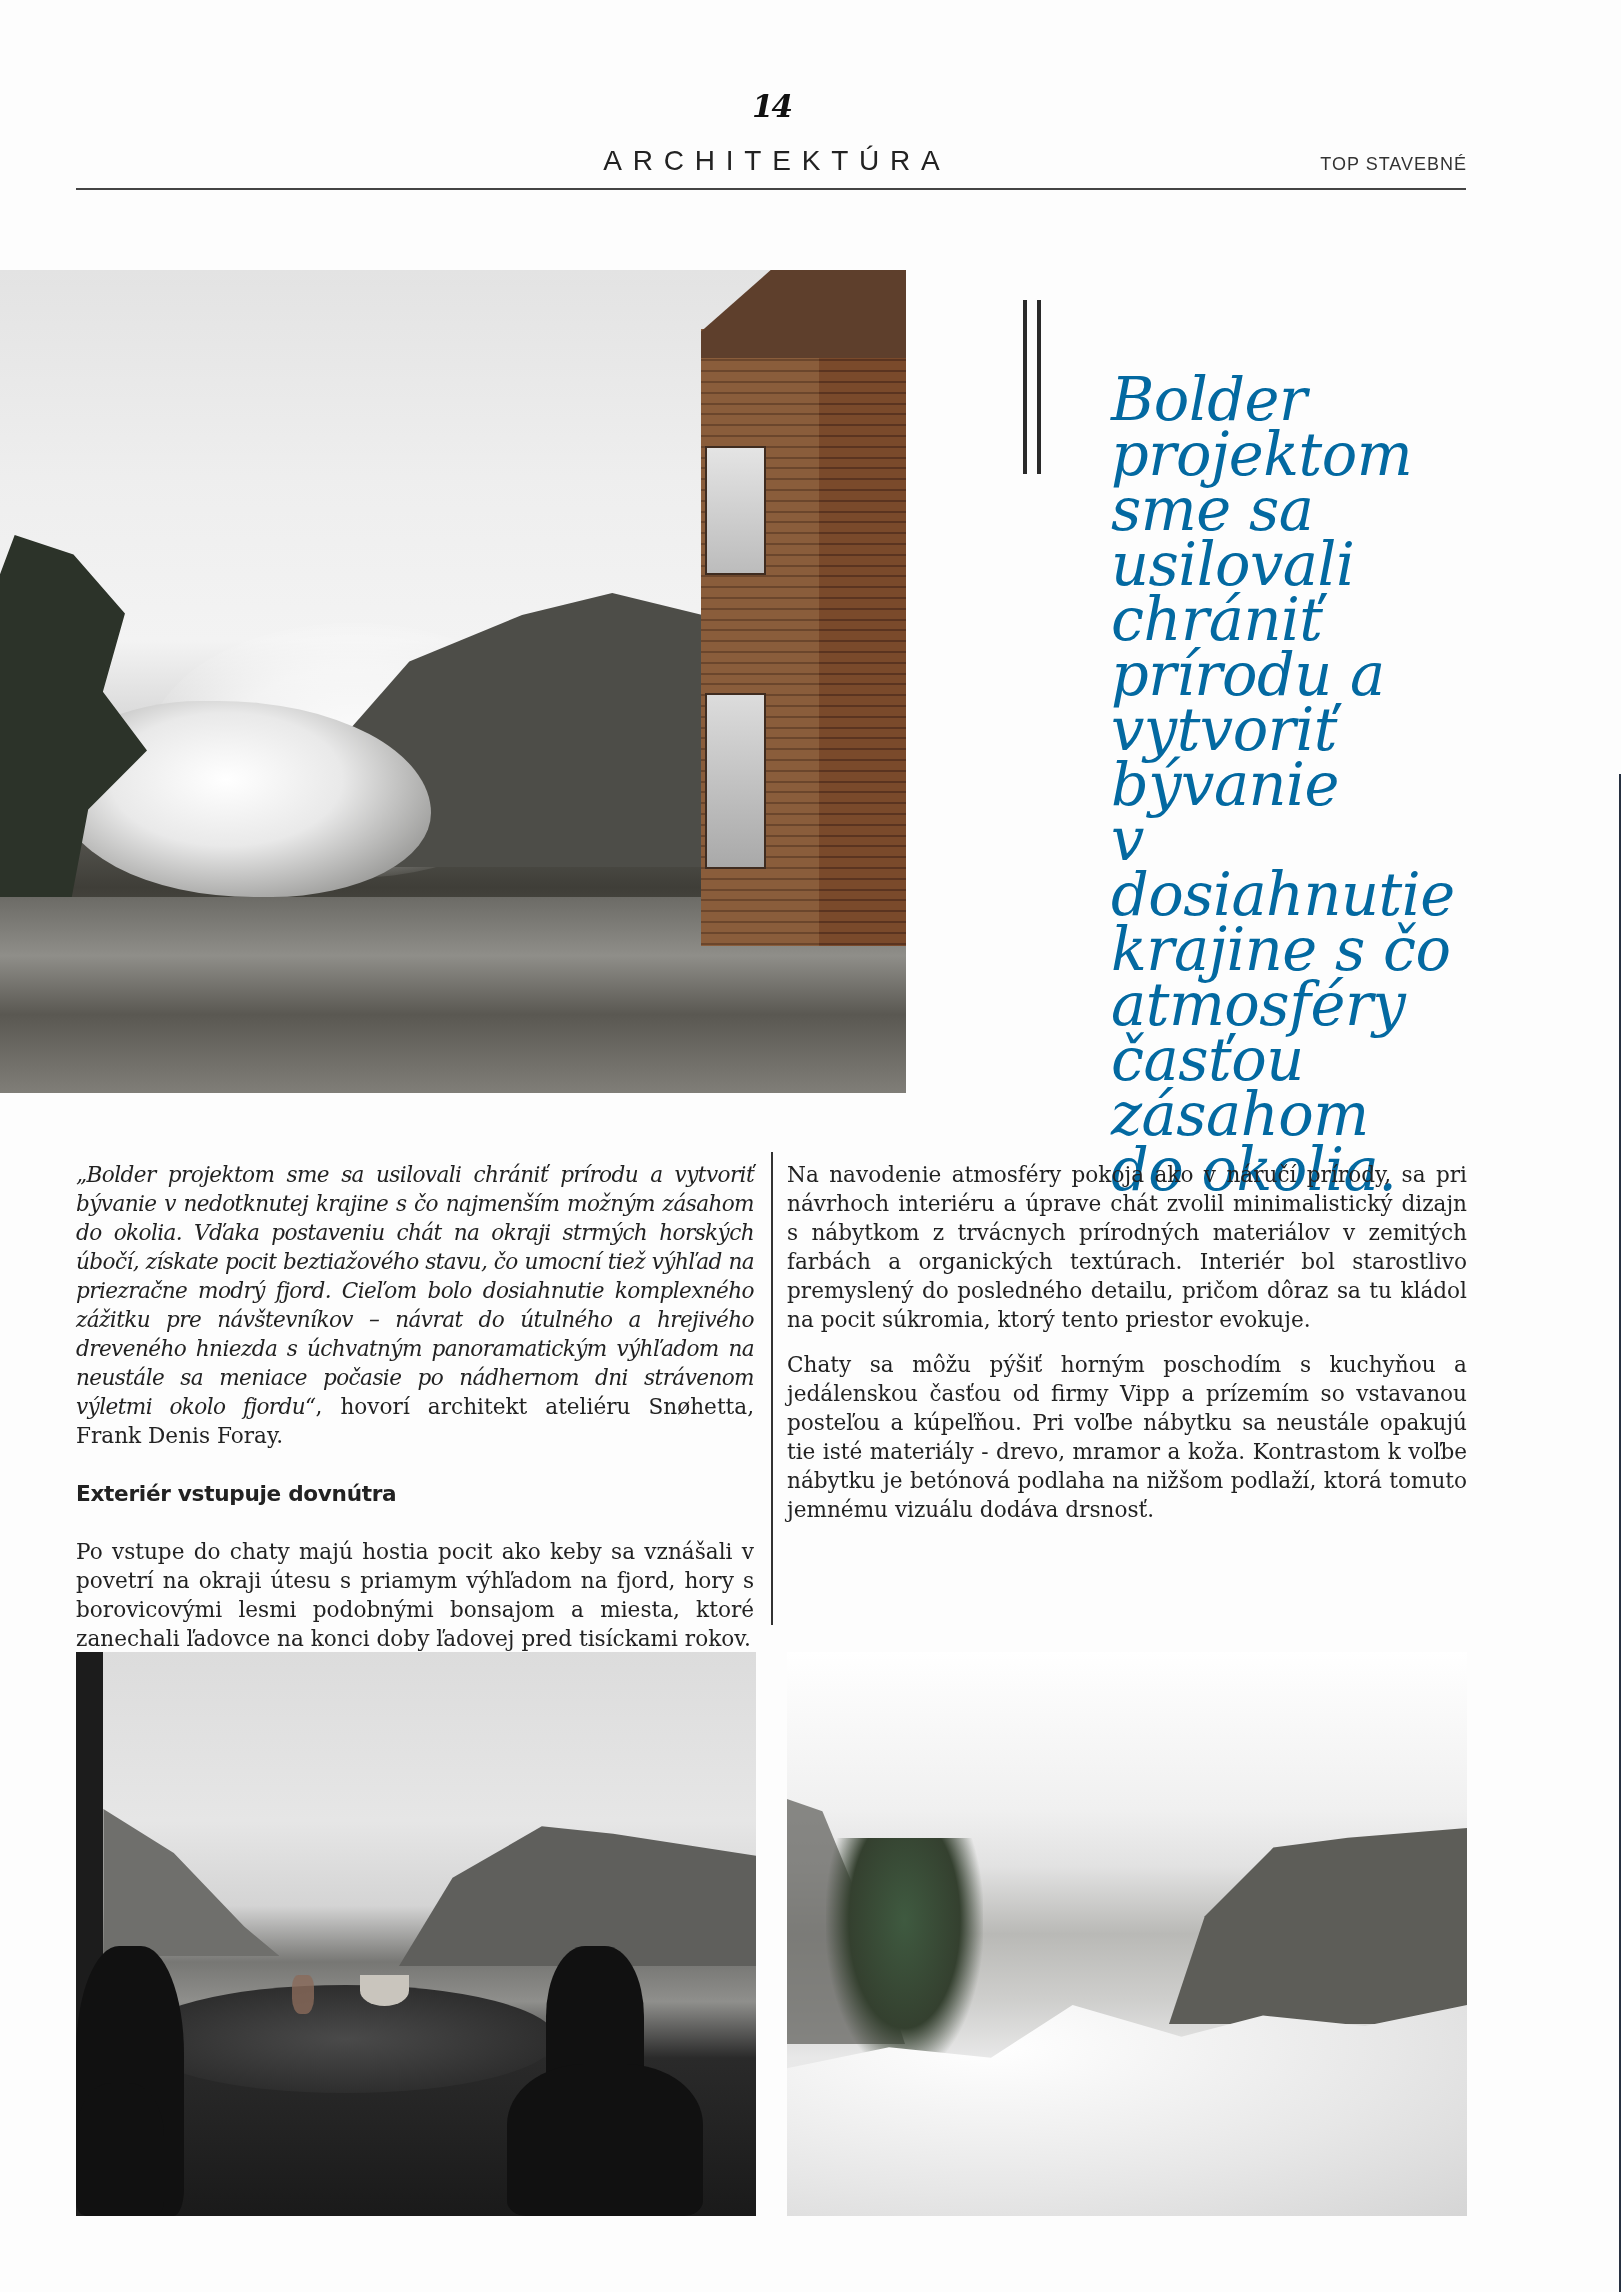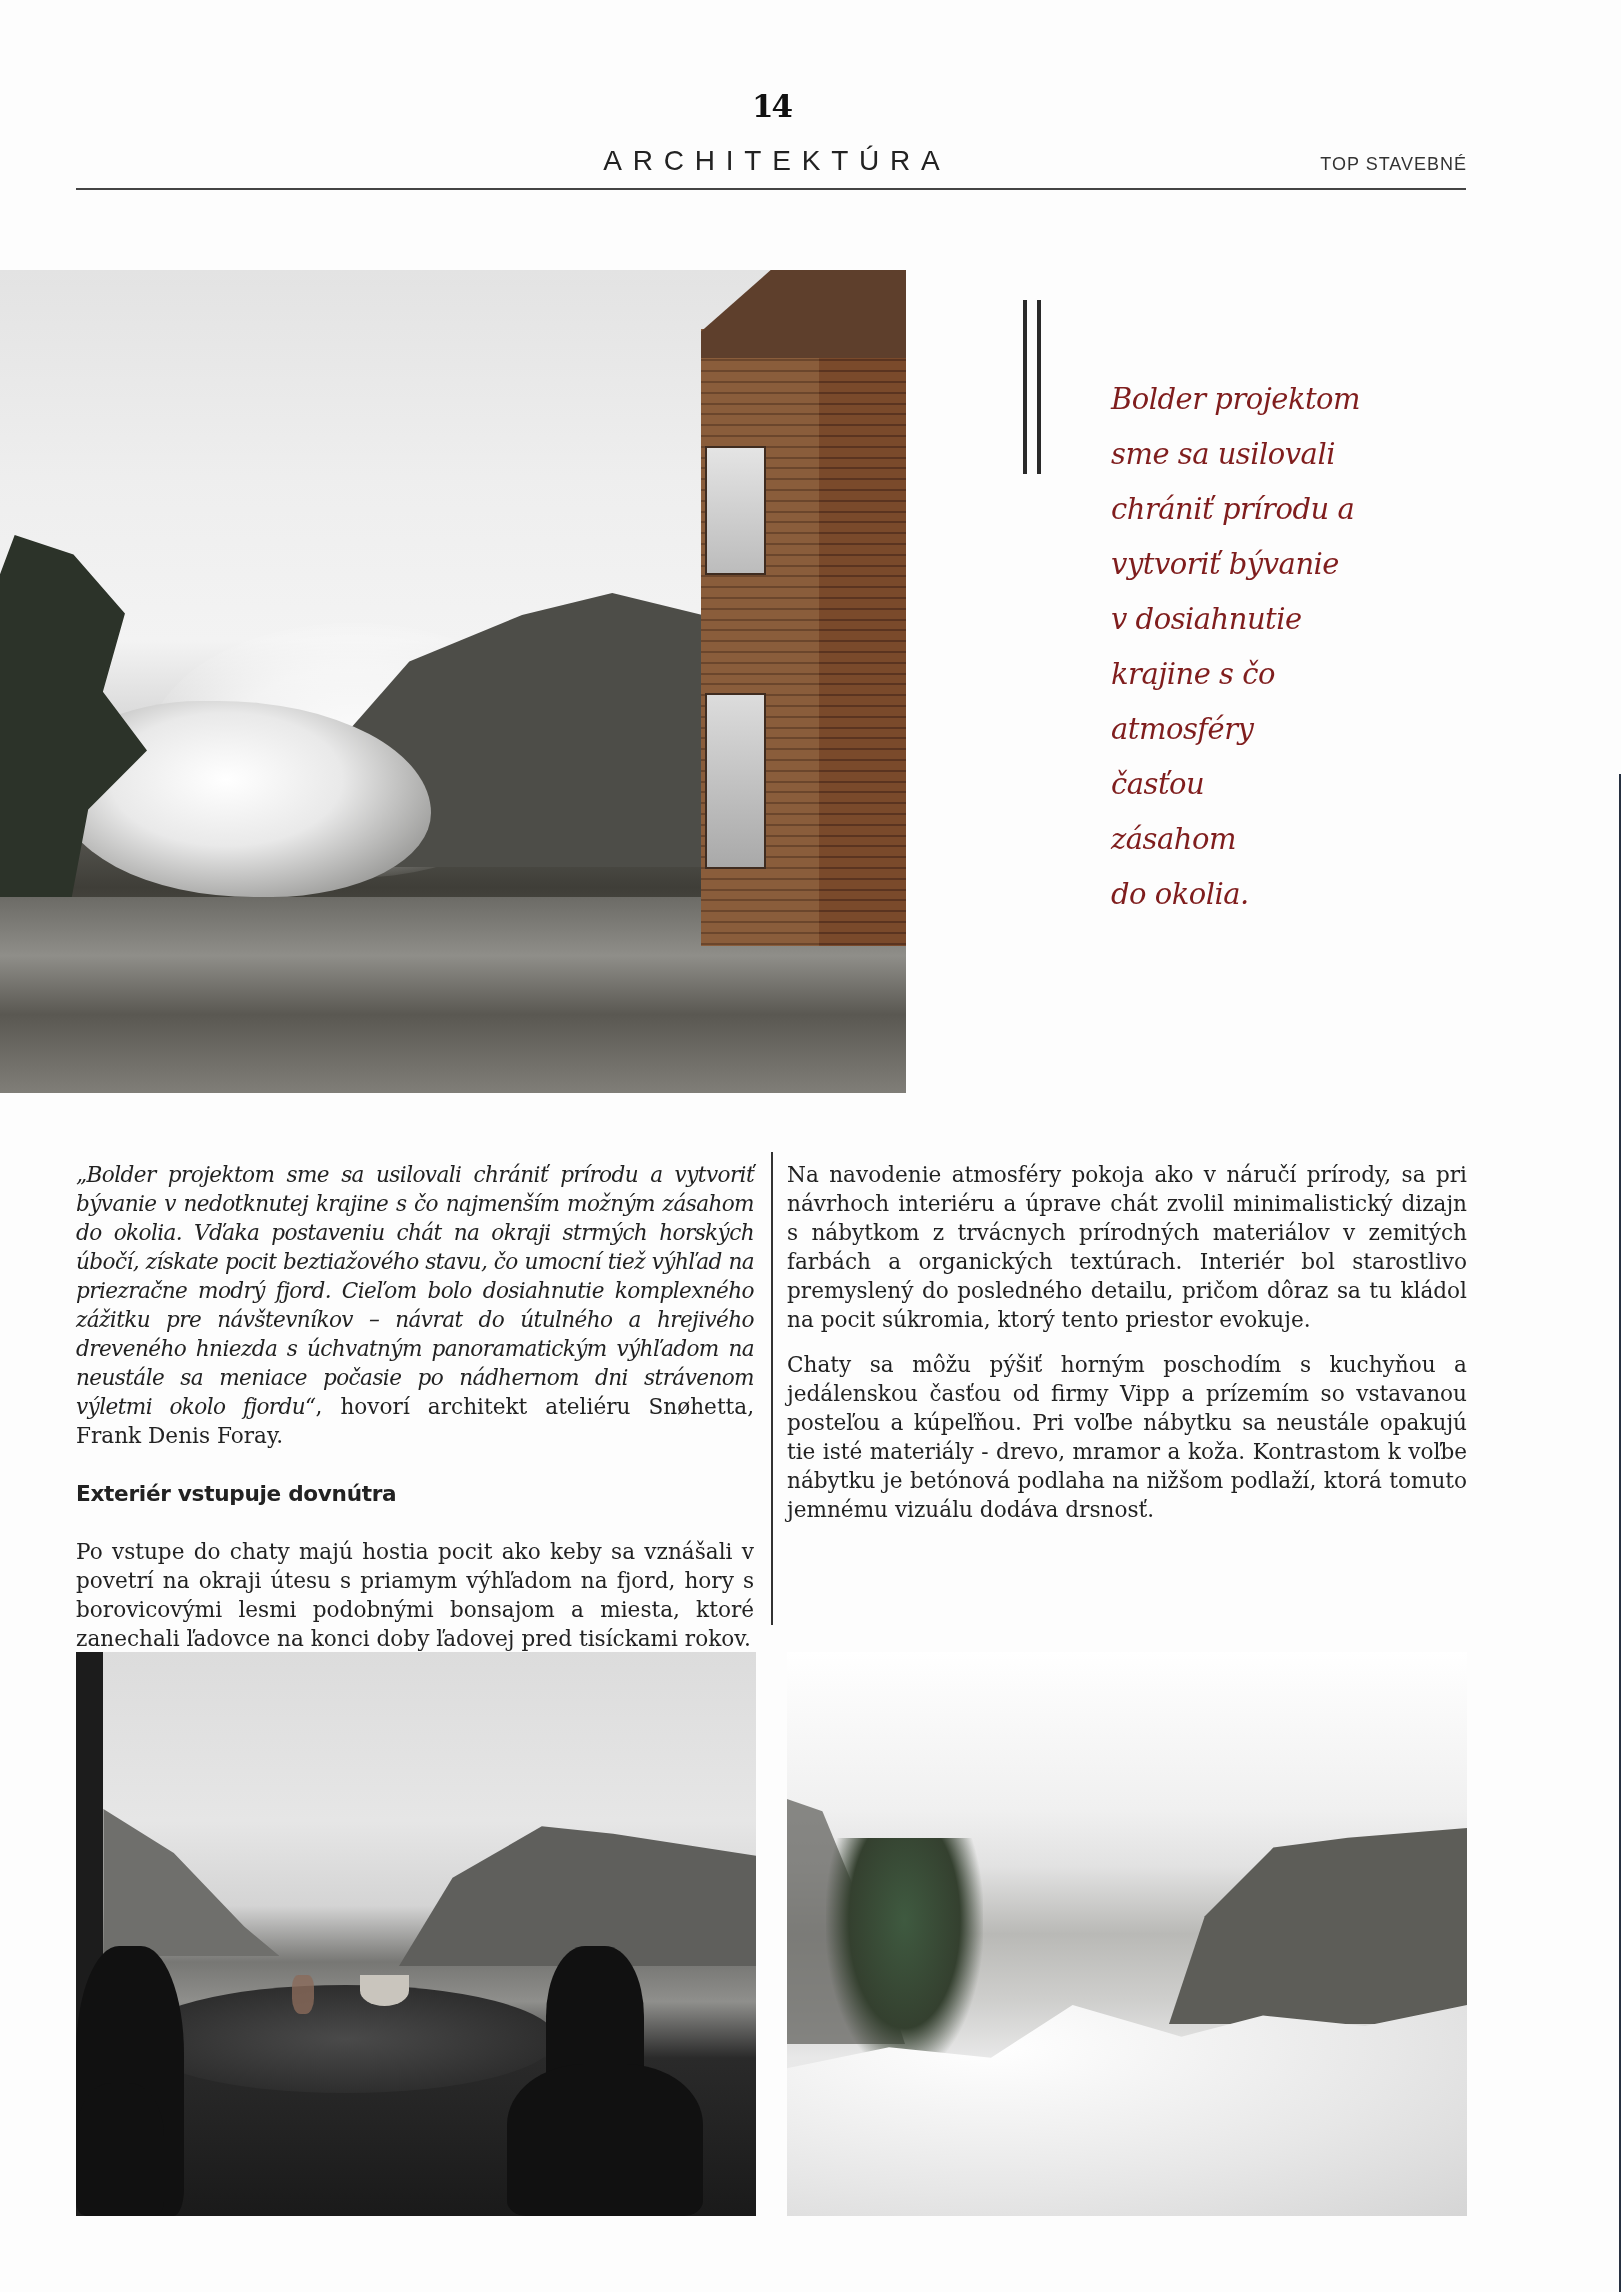--- a/index.html
+++ b/index.html
@@ -1,17 +1,17 @@
 <!DOCTYPE html>
 <html><head>
 <meta charset="utf-8">
 <style>
   html, body { margin:0; padding:0; background:#fdfdfd; }
   body { width:1621px; height:2293px; position:relative; overflow:hidden; font-family:"DejaVu Serif", serif; color:#1f1f1f; }
-  .page-number { position:absolute; left:0; width:1543px; top:88px; text-align:center; font-family:"DejaVu Serif", serif; font-weight:bold; font-size:31px; letter-spacing:-2px; color:#111; }
+  .page-number { position:absolute; left:0; width:1543px; top:88px; text-align:center; font-family:"DejaVu Serif", serif; font-weight:bold; font-size:31px; letter-spacing:-2px; color:#111;font-style:italic; }
   .section-title { position:absolute; left:0; width:1543px; top:145px; text-align:center; font-family:"Liberation Sans", sans-serif; font-size:28px; letter-spacing:10.8px; color:#222; padding-left:10.8px; box-sizing:border-box; }
   .publication { position:absolute; right:154px; top:154px; font-family:"Liberation Sans", sans-serif; font-size:18px; letter-spacing:1px; color:#333; }
   .header-rule { position:absolute; left:76px; width:1390px; top:188px; height:2px; background:#444; }
 
   .photo { position:absolute; overflow:hidden; }
   .photo-hero { left:0; top:270px; width:906px; height:823px;
     background:linear-gradient(180deg,#e3e3e3 0%,#eeeeee 25%,#f3f3f3 45%,#d8d8d8 55%,#6b6b66 62%,#3f3e38 75%,#55524b 82%,#7a7872 90%,#4b4842 100%); }
   .hero-sky-glow { position:absolute; left:147px; top:353px; width:412px; height:255px; border-radius:50%; background:radial-gradient(ellipse,#ffffff 0%,rgba(255,255,255,0.6) 45%,rgba(255,255,255,0) 75%); }
   .hero-mountain { position:absolute; left:274px; top:323px; width:451px; height:274px; background:#4d4d48; clip-path:polygon(0% 100%,14% 55%,30% 25%,55% 8%,75% 0%,100% 10%,100% 100%); }
   .hero-water { position:absolute; left:59px; top:431px; width:372px; height:196px; background:radial-gradient(ellipse at 45% 40%,#ffffff 0%,#e9e9e9 40%,#9a9a98 80%,rgba(120,120,118,0) 100%); border-radius:40% 60% 45% 55%; }
@@ -20,21 +20,21 @@
   .hero-cabin { position:absolute; left:701px; top:0; width:205px; height:676px; }
   .cabin-roof { position:absolute; left:0; top:0; width:205px; height:88px; background:#5e3f2c; clip-path:polygon(34% 0%,100% 0%,100% 100%,0% 100%,0% 70%); }
   .cabin-wall { position:absolute; left:0; top:59px; width:205px; height:617px; background:repeating-linear-gradient(180deg,#8a5d3b 0px,#8a5d3b 8.8px,#6b462c 8.8px,#6b462c 10.8px); }
   .cabin-side { position:absolute; left:118px; top:59px; width:87px; height:617px; background:repeating-linear-gradient(180deg,#7a4a2b 0px,#7a4a2b 8.8px,#5a3420 8.8px,#5a3420 10.8px); }
   .cabin-window-upper { position:absolute; left:3.9px; top:176px; width:57px; height:125px; background:linear-gradient(180deg,#e4e4e4,#bcbcbc); border:2.9px solid #3f2c20; }
   .cabin-window-lower { position:absolute; left:3.9px; top:423px; width:57px; height:172px; background:linear-gradient(180deg,#dcdcdc,#a9a9a9); border:2.9px solid #3f2c20; }
 
   .pullquote-bar { position:absolute; top:300px; width:3.9px; height:174px; background:#2a2a2a; }
   .pullquote-bar.one { left:1023px; }
   .pullquote-bar.two { left:1037px; }
-  .pullquote { position:absolute; left:1111px; top:372px; width:392px; font-family:"DejaVu Serif", serif; font-style:italic; font-weight:200; font-size:29px; line-height:55px; color:#7f1d1d; letter-spacing:-0.5px; }
+  .pullquote { position:absolute; left:1111px; top:372px; width:392px; font-family:"DejaVu Serif", serif; font-style:italic; font-weight:200; font-size:59px; line-height:55px; color:#0369a1; letter-spacing:-0.5px; }
 
   .col { position:absolute; top:1160px; font-family:"DejaVu Serif", serif; font-size:21.6px; line-height:29px; color:#222; text-align:justify; hyphens:manual; }
   .col-left { left:76px; width:678px; }
   .col-right { left:787px; width:680px; }
   .col p { margin:0; }
   .col .quote-text { font-style:italic; letter-spacing:-0.6px;margin-top:8px; }
   .col .attribution { }
   .subheading { font-family:"DejaVu Sans", sans-serif; font-weight:bold; font-size:21.6px; line-height:29px; margin-top:29px !important; margin-bottom:29px !important; color:#222; letter-spacing:-0.3px; }
   .col-right p + p { margin-top:16px; }
   .col-divider { position:absolute; left:771px; top:1152px; width:2px; height:473px; background:#333; }

